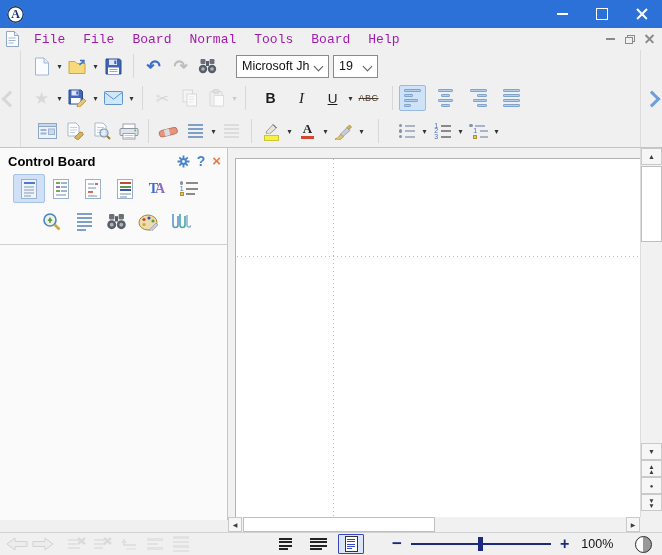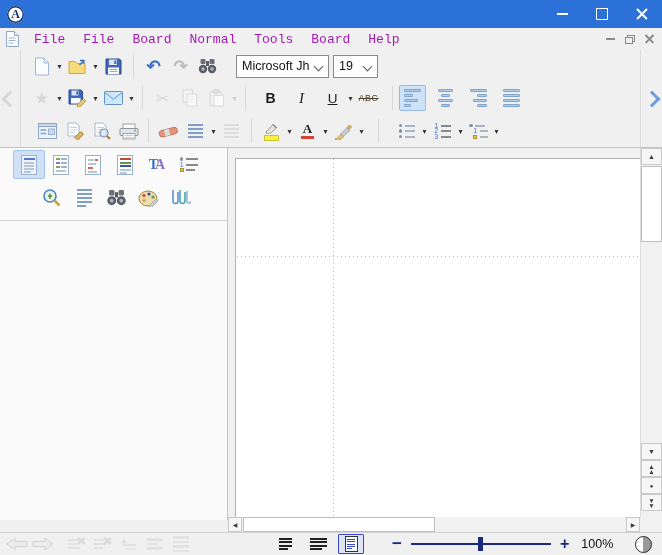--- a/index.html
+++ b/index.html
@@ -487,20 +487,36 @@
               <i class="lsq"></i>
               <i class="lbar" style="width:8px;"></i>
             </div>
         </div>
       </div>
       <span class="dd">▾</span>
     </div>
   </div>
 
   <div class="cboard">
+    <div class="cb-head">
+      <span class="cb-title">Control Board</span>
+      <div class="cb-tools">
+        <span>
+          <svg width="13" height="13" viewBox="0 0 13 13">
+              <g stroke="#4a84c8" stroke-width="1.8">
+                <path d="M6.5 .5v3M6.5 9.5v3M.5 6.5h3M9.5 6.5h3M2.3 2.3l2 2M8.7 8.7l2 2M10.7 2.3l-2 2M4.3 8.7l-2 2"></path>
+              </g>
+              <circle cx="6.5" cy="6.5" r="3.4" fill="#4a84c8"></circle>
+              <circle cx="6.5" cy="6.5" r="1.4" fill="#f3f7fd"></circle>
+            </svg>
+        </span>
+        <span class="cb-q">?</span>
+        <span class="cb-x">×</span>
+      </div>
+    </div>
     <div class="cb-row first">
       <div class="cb-cell sel">
         <div class="pageico" style="background:#eef4fc;">
           <i style="top:2px;width:11px;background:#5577cc;"></i>
             <i style="top:6px;"></i>
             <i style="top:9px;"></i>
             <i style="top:12px;"></i>
             <i style="top:15px;width:7px;"></i>
         </div>
       </div>

